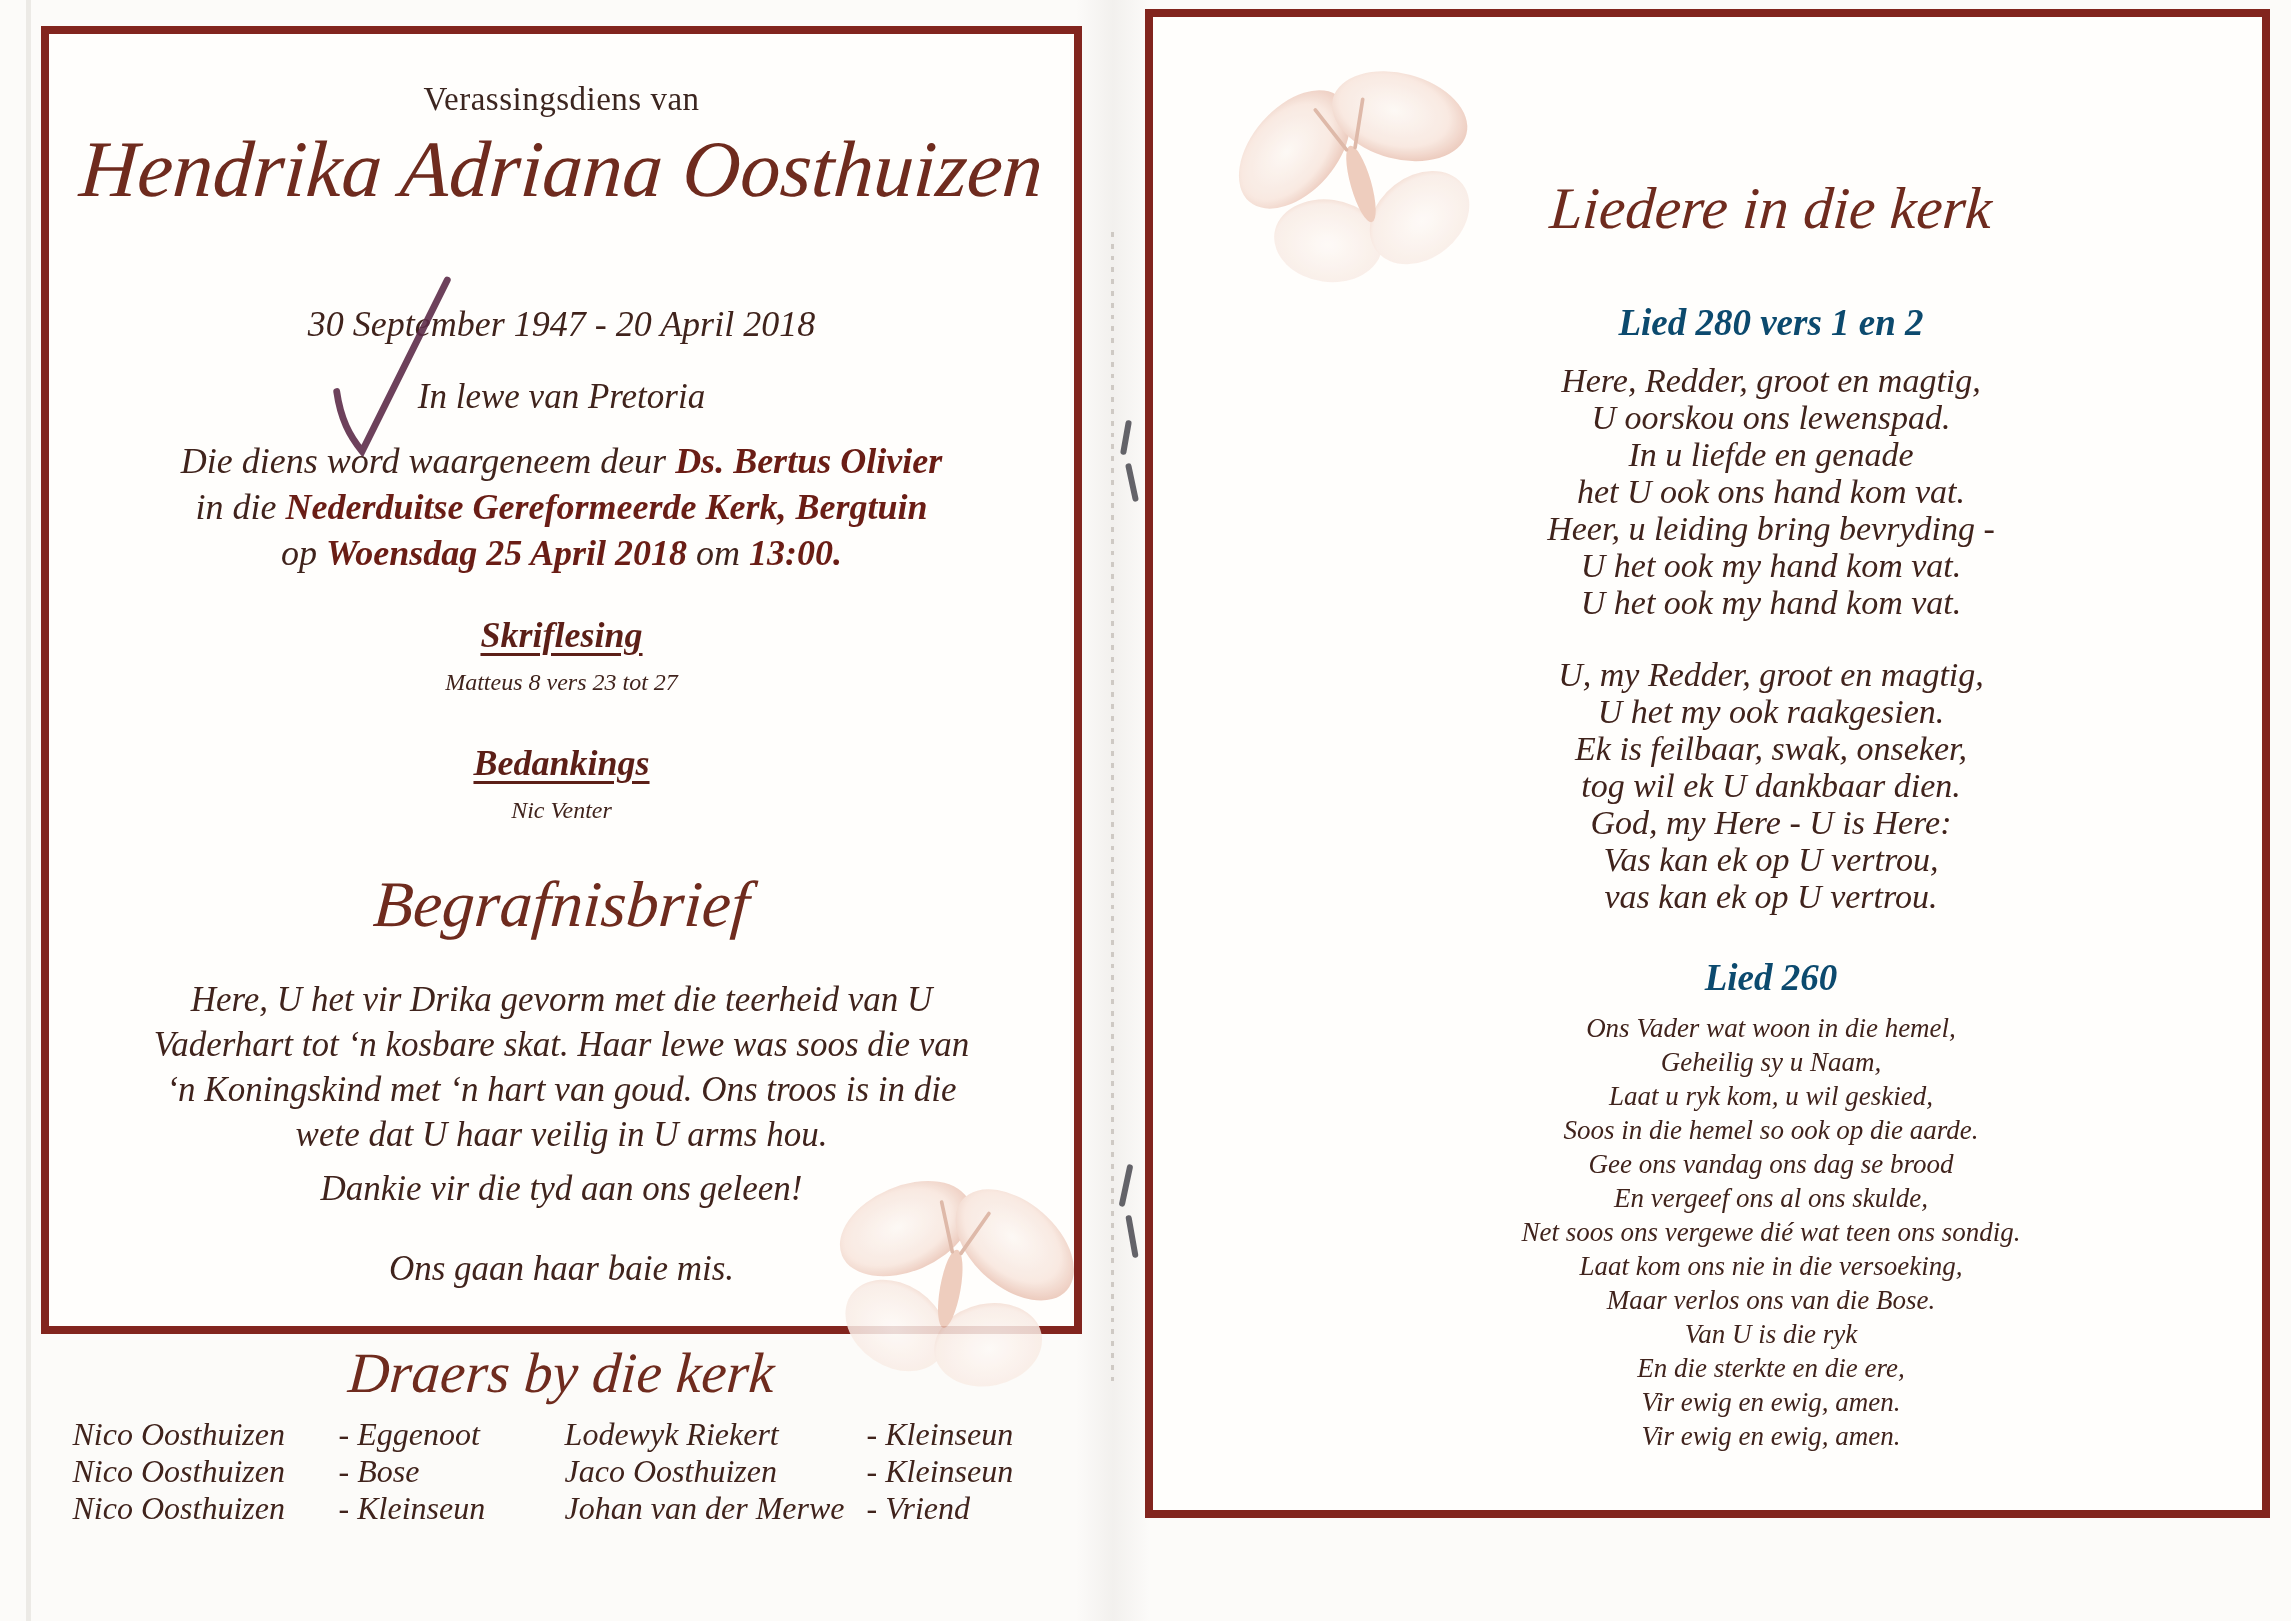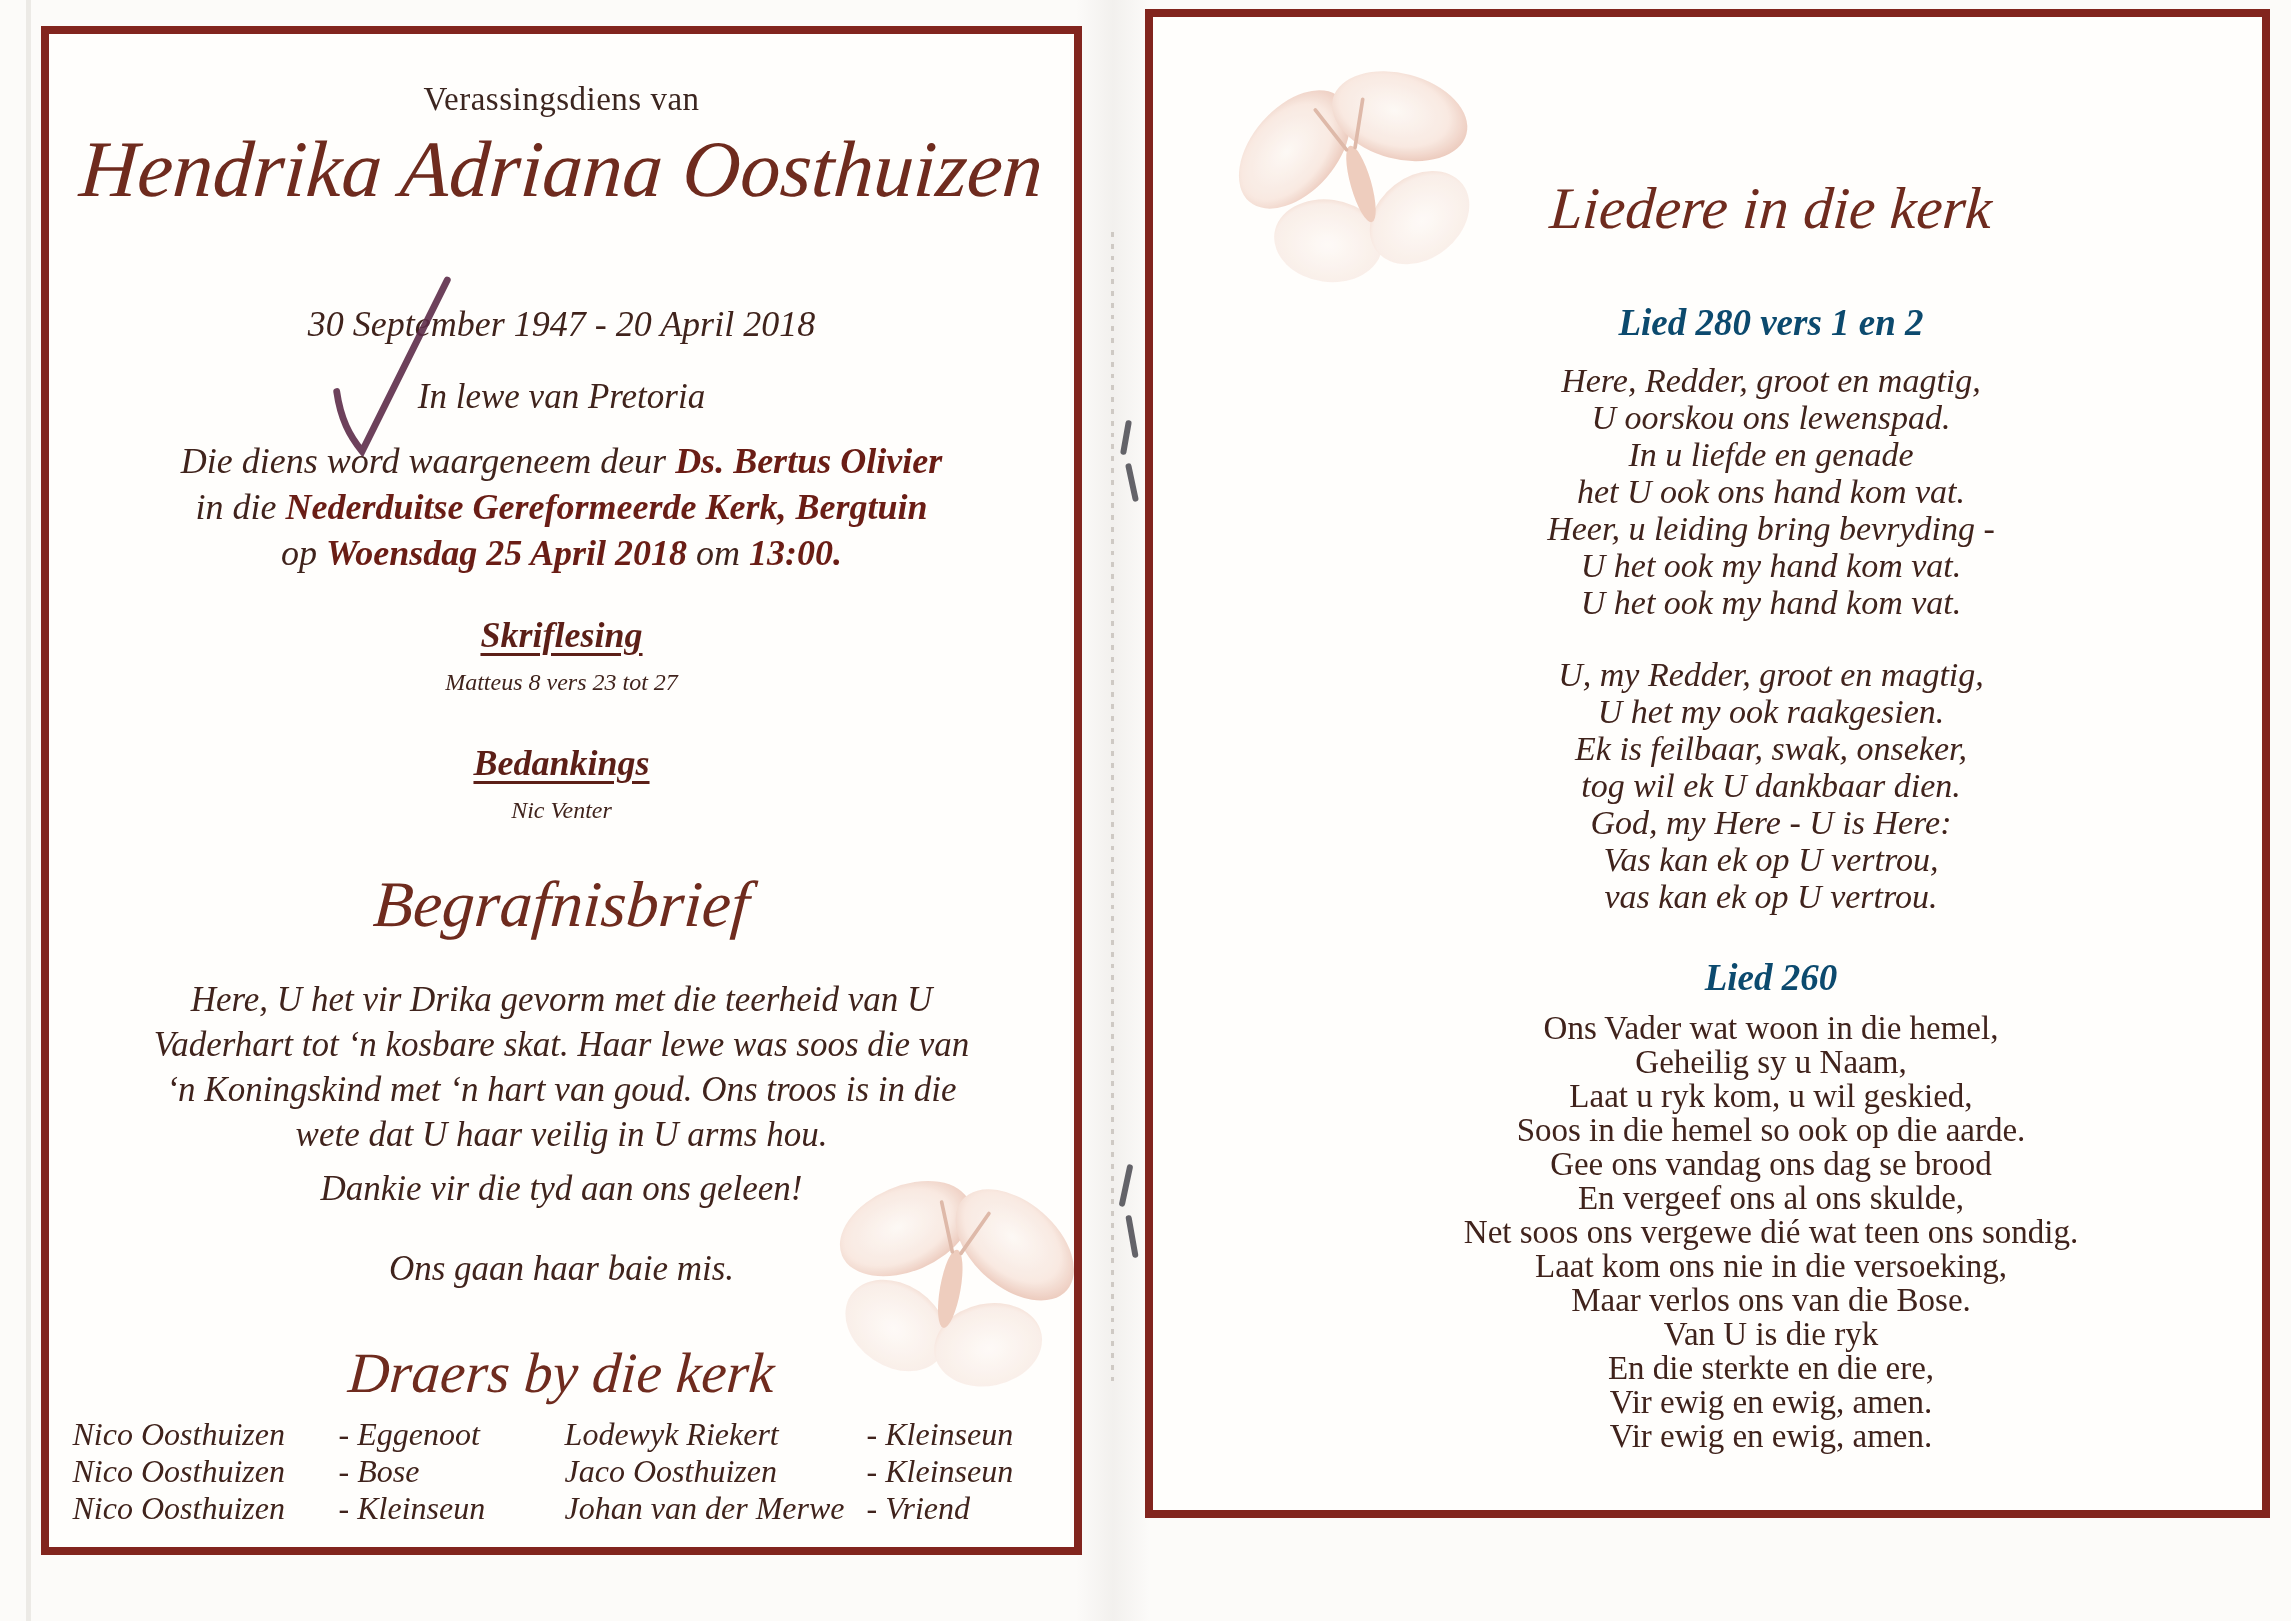--- a/index.html
+++ b/index.html
@@ -1,39 +1,39 @@
 <!DOCTYPE html>
 <html><head>
 <meta charset="utf-8">
 <style>
   html,body{margin:0;padding:0;background:#fbfaf7;}
   .scan{position:relative;width:2292px;height:1621px;background:#fcfbf9;overflow:hidden;
         font-family:"Liberation Serif","DejaVu Serif",serif;color:#40231c;}
   .edge-shadow{position:absolute;left:25.5px;top:0;width:5.9px;height:1621px;background:#eceae6;}
   .page{position:absolute;background:#fffefc;border:8.8px solid #82251e;box-sizing:border-box;}
-  .page-left{left:41px;top:25.5px;width:1041px;height:1529px;}
+  .page-left{left:41px;top:25.5px;width:1041px;height:1308px;}
   .page-right{left:1145px;top:8.8px;width:1125px;height:1509px;}
   .abs{position:absolute;}
   .center{left:0;right:0;text-align:center;}
   .it{font-style:italic;}
   .eyebrow{font-size:33px;letter-spacing:0.5px;color:#3c2620;}
   .name{font-size:80px;font-style:italic;color:#6f2b1e;white-space:nowrap;transform:skewX(-4deg);}
   .script{font-style:italic;color:#6f2b1e;transform:skewX(-4deg);}
   .t37{font-size:36px;} .t36{font-size:35px;}
   .sec-h{font-size:36px;font-weight:bold;font-style:italic;color:#5c1f17;
          text-decoration:underline;text-decoration-thickness:2.5px;text-underline-offset:5.9px;}
   .sec-t{font-size:24px;font-style:italic;}
   .h-begraf{font-size:65px;}
   .h-draers{font-size:57px;}
   .h-liedere{font-size:59px;}
   .bold-maroon{font-weight:bold;color:#6a1d15;font-style:italic;}
   .line{line-height:46px;font-size:36px;font-style:italic;}
   .para-line{line-height:45px;font-size:35px;font-style:italic;}
   .hymn-line{line-height:37px;font-size:34px;font-style:italic;}
-  .hymn-line260{line-height:34px;font-size:33px;}
+  .hymn-line260{line-height:34px;font-size:27px;font-style:italic;}
   .lied-h{font-size:37px;font-weight:bold;font-style:italic;color:#0c4a6e;
           text-decoration-thickness:2.5px;text-underline-offset:6.9px;}
   .bearers{position:absolute;left:19.6px;right:19.6px;top:1382px;height:127px;font-size:32px;font-style:italic;}
   .brow{position:absolute;left:0;right:0;height:37px;}
   .brow span{position:absolute;white-space:nowrap;}
   .c1{left:3.9px;} .c2{left:270px;} .c3{left:496px;} .c4{left:798px;}
   .crease{position:absolute;left:1111px;top:225px;width:2.9px;height:1157px;opacity:.55;
           background:repeating-linear-gradient(to bottom,rgba(150,140,130,0) 0 6.9px,rgba(150,140,130,.7) 6.9px 11.8px);}
   .gutter-shade{position:absolute;left:1076px;top:0;width:74px;height:1621px;
           background:linear-gradient(to right,rgba(60,40,30,0),rgba(60,40,30,.05) 50%,rgba(60,40,30,0));}

